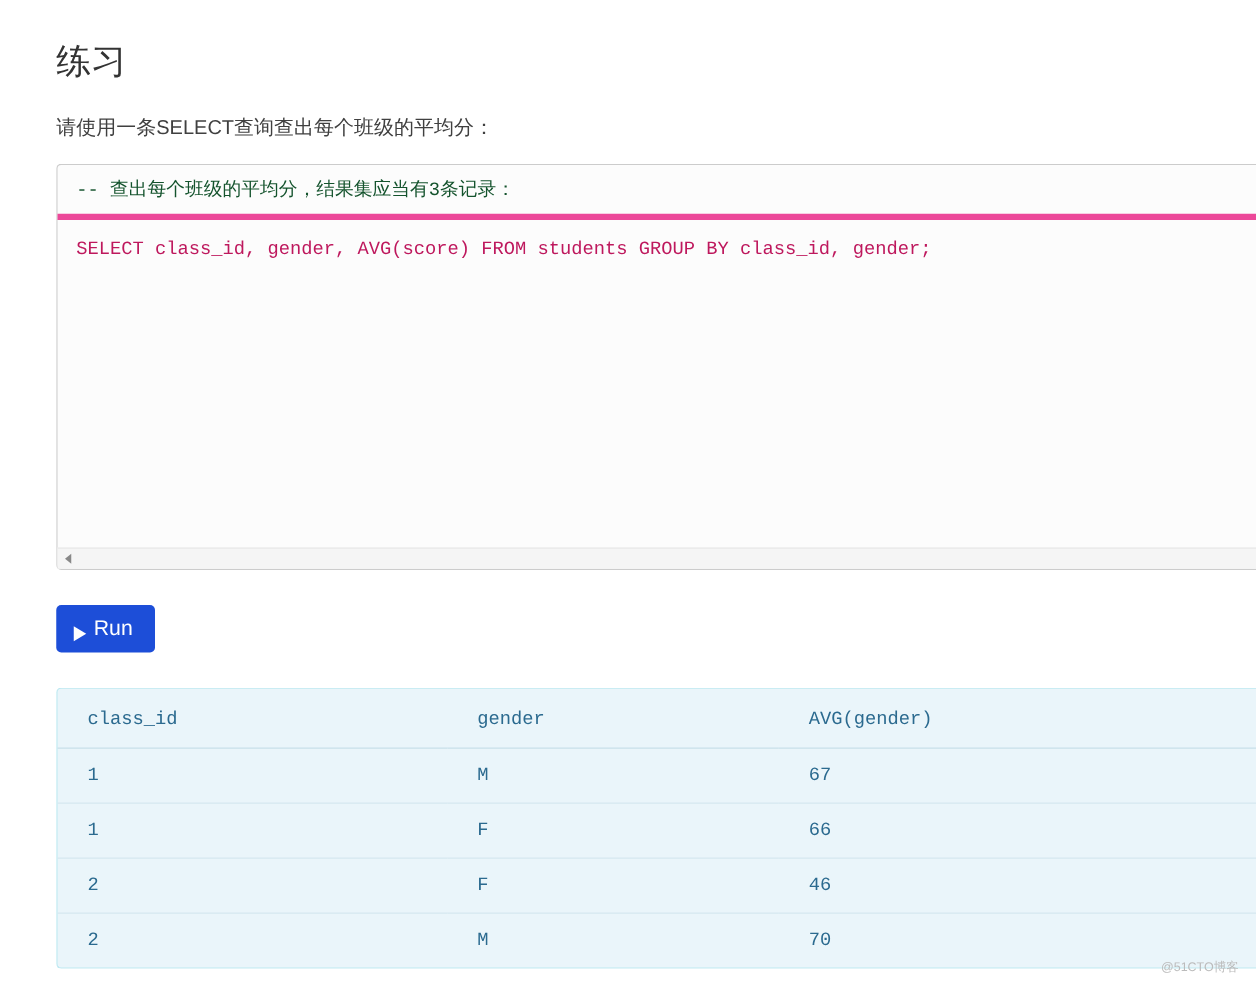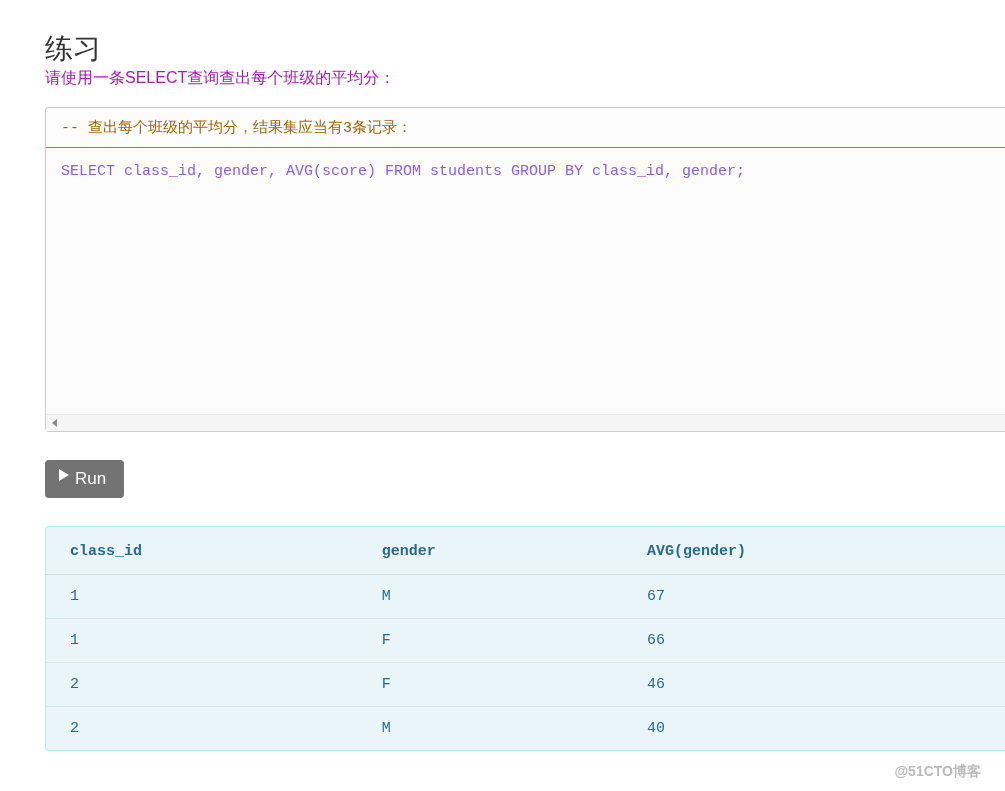--- a/index.html
+++ b/index.html
@@ -16,48 +16,49 @@
       overflow: hidden;
       position: relative;
     }
     .container {
       padding: 30px 0 0 45px;
     }
     .heading {
       font-size: 28px;
       font-weight: 400;
       color: #333;
+      margin-bottom: 24px;
     }
     .description {
       font-size: 16px;
-      color: #a21caf;
+      color: #404040;
       margin-bottom: 18px;
     }
     .code-editor {
       border: 1px solid #ccc;
       border-radius: 4px 0 0 4px;
       border-right: none;
       background: #fcfcfc;
       margin-bottom: 0;
       position: relative;
       width: 960px;
       height: 325px;
     }
     .code-header {
-      border-bottom: 1px solid #ec4899;
+      border-bottom: 5px solid #ec4899;
       padding: 10px 15px;
       font-family: Consolas, "Courier New", monospace;
       font-size: 15px;
-      color: #a16207;
+      color: #14532d;
     }
     .code-body {
       padding: 12px 15px;
       font-family: Consolas, "Courier New", monospace;
       font-size: 15px;
-      color: #8b5cf6;
+      color: #be185d;
       line-height: 1.6;
       height: 258px;
       white-space: pre;
     }
     .code-scroll-area {
       position: absolute;
       bottom: 0;
       left: 0;
       right: 0;
       height: 17px;
@@ -72,29 +73,29 @@
       height: 0;
       border-top: 4px solid transparent;
       border-bottom: 4px solid transparent;
       border-right: 5px solid #888;
     }
     .run-button-wrap {
       margin-top: 28px;
       margin-bottom: 28px;
     }
     .run-button {
-      background: #737373;
+      background: #1d4ed8;
       color: #fff;
       border: none;
       border-radius: 4px;
       padding: 9px 18px 9px 14px;
       font-size: 17px;
       cursor: pointer;
       display: inline-flex;
-      align-items: flex-start;
+      align-items: flex-end;
       gap: 6px;
     }
     .play-icon {
       width: 0;
       height: 0;
       border-top: 6px solid transparent;
       border-bottom: 6px solid transparent;
       border-left: 10px solid #fff;
     }
     .result-panel {
@@ -107,39 +108,38 @@
     }
     .result-table {
       width: 100%;
       border-collapse: collapse;
       font-family: Consolas, "Courier New", monospace;
       font-size: 15px;
       color: #2b6a8f;
     }
     .result-table th {
       text-align: left;
-      font-weight: 700;
+      font-weight: 400;
       padding: 16px 24px 14px 24px;
       border-bottom: 1px solid #c8dfe9;
     }
     .result-table td {
       padding: 13px 24px;
       border-bottom: 1px solid #d5e7ef;
     }
     .result-table tbody tr:last-child td {
       border-bottom: none;
     }
     .watermark {
       position: absolute;
       bottom: 10px;
-      right: 24px;
+      right: 14px;
       color: #bbb;
-      font-size: 14px;
+      font-size: 10px;
       font-family: Arial, sans-serif;
-      font-weight: bold;
     }
   </style>
 </head>
 <body>
 
 <div class="container">
   <h2 class="heading">练习</h2>
   <p class="description">请使用一条SELECT查询查出每个班级的平均分：</p>
 
   <div class="code-editor">
@@ -178,20 +178,20 @@
           <td>66</td>
         </tr>
         <tr>
           <td>2</td>
           <td>F</td>
           <td>46</td>
         </tr>
         <tr>
           <td>2</td>
           <td>M</td>
-          <td>40</td>
+          <td>70</td>
         </tr>
       </tbody>
     </table>
   </div>
 </div>
 
 <div class="watermark">@51CTO博客</div>
 
 </body></html>

